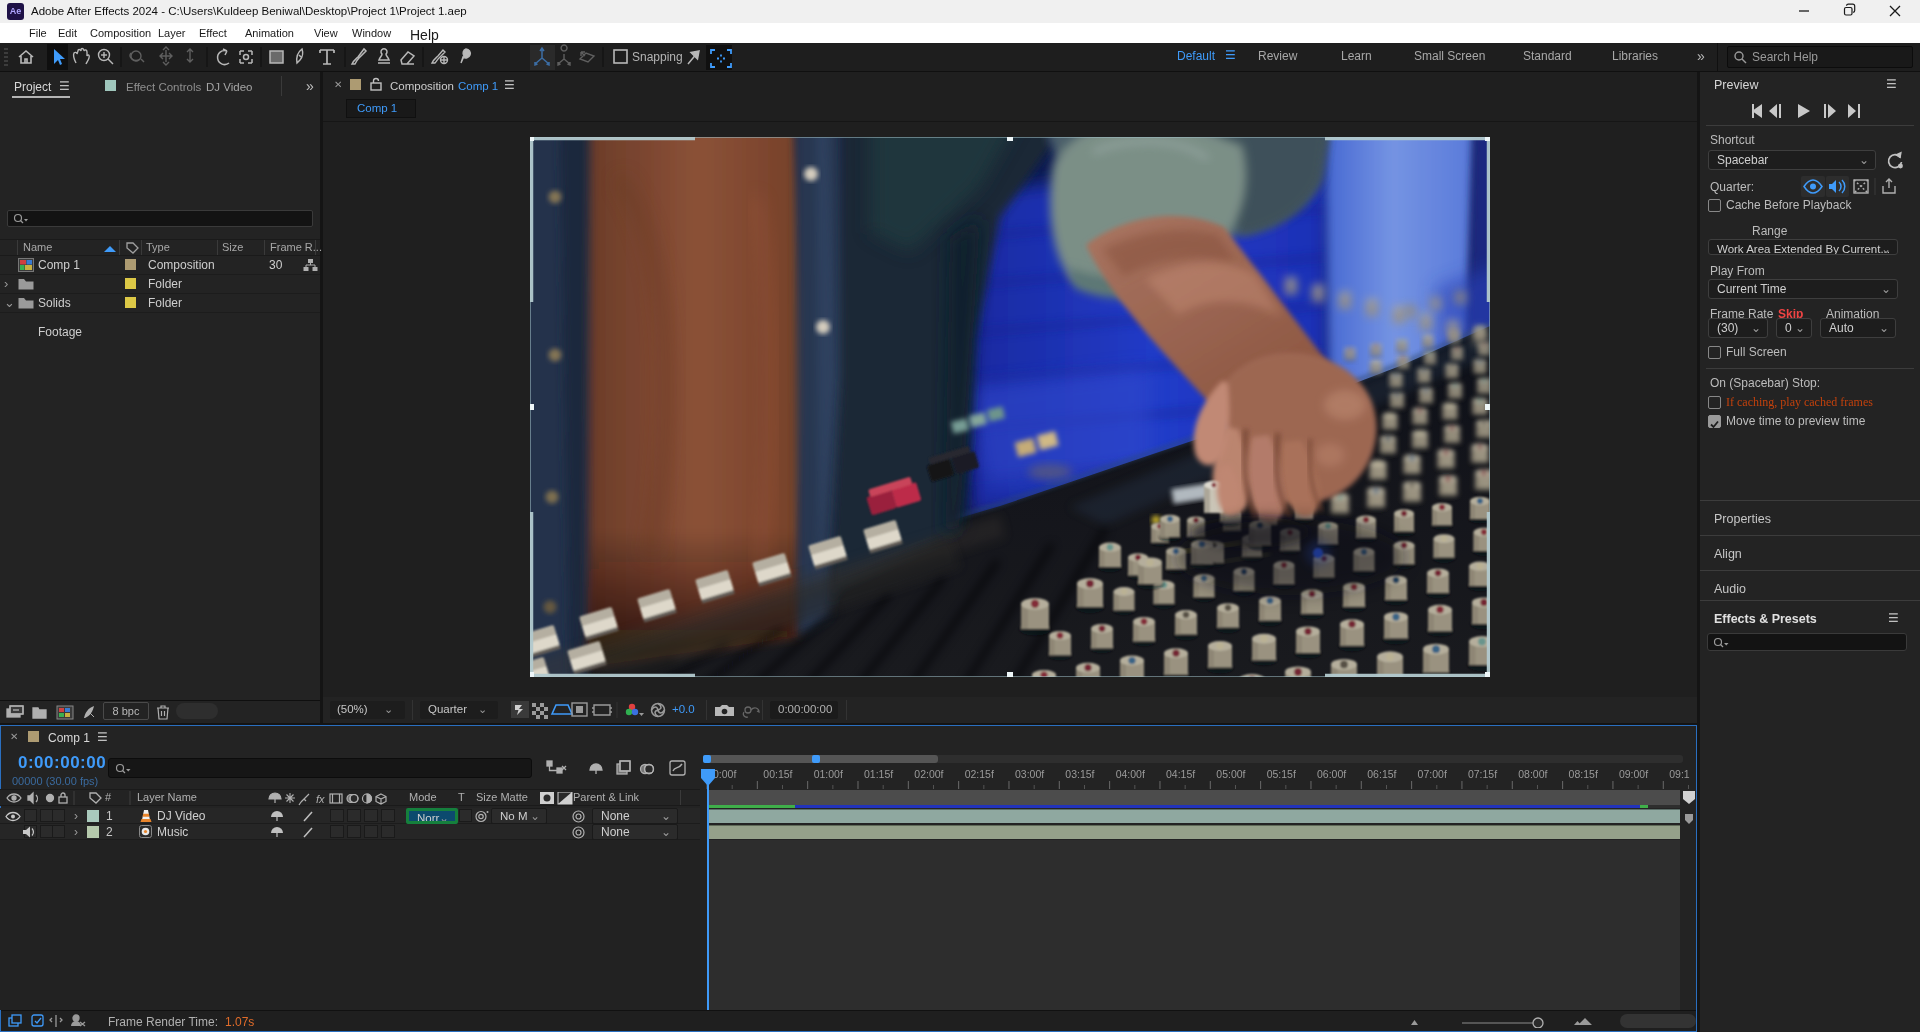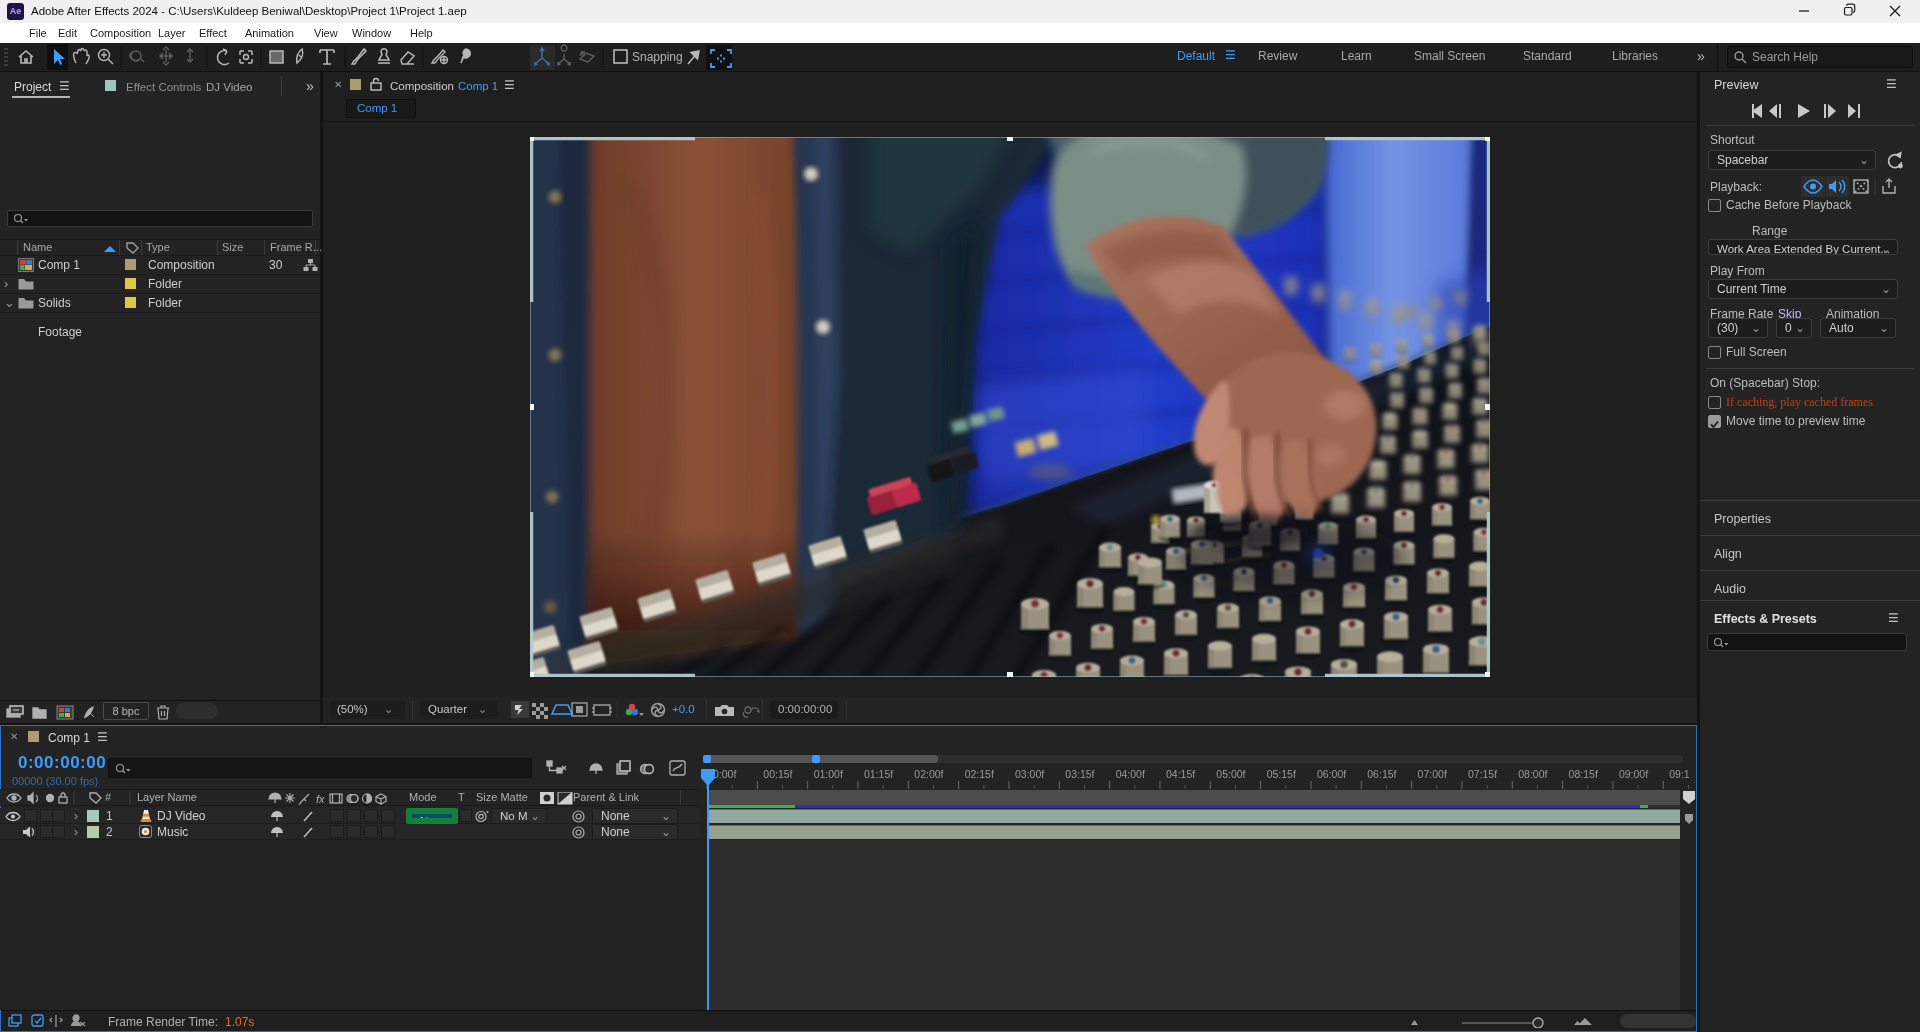--- a/index.html
+++ b/index.html
@@ -23,21 +23,21 @@
   </svg>
 <div class="abs" style="left:0;top:23px;width:1920px;height:20px;background:#ffffff;"></div>
 <div class="txt" style="left:29px;top:27px;font-size:11px;color:#1a1a1a;font-weight:normal;">File</div>
 <div class="txt" style="left:58px;top:27px;font-size:11px;color:#1a1a1a;font-weight:normal;">Edit</div>
 <div class="txt" style="left:90px;top:27px;font-size:11px;color:#1a1a1a;font-weight:normal;">Composition</div>
 <div class="txt" style="left:158px;top:27px;font-size:11px;color:#1a1a1a;font-weight:normal;">Layer</div>
 <div class="txt" style="left:199px;top:27px;font-size:11px;color:#1a1a1a;font-weight:normal;">Effect</div>
 <div class="txt" style="left:245px;top:27px;font-size:11px;color:#1a1a1a;font-weight:normal;">Animation</div>
 <div class="txt" style="left:314px;top:27px;font-size:11px;color:#1a1a1a;font-weight:normal;">View</div>
 <div class="txt" style="left:352px;top:27px;font-size:11px;color:#1a1a1a;font-weight:normal;">Window</div>
-<div class="txt" style="left:410px;top:27px;font-size:11px;color:#1a1a1a;font-weight:normal;">Help</div>
+<div class="txt" style="left:410px;top:27px;font-size:14px;color:#1a1a1a;font-weight:normal;">Help</div>
 <div class="abs" style="left:0;top:43px;width:1920px;height:29px;background:#1e1e1e;border-bottom:1px solid #101010;"></div>
 <svg class="abs" style="left:0;top:43px;" width="1920" height="29" viewBox="0 0 1920 29">
     <g stroke="#b8b8b8" fill="none" stroke-width="1.4">
       <g stroke="#4a4a4a">
         <line x1="4" y1="6" x2="8" y2="6"></line>
         <line x1="4" y1="10" x2="8" y2="10"></line>
         <line x1="4" y1="14" x2="8" y2="14"></line>
         <line x1="4" y1="18" x2="8" y2="18"></line>
         <line x1="4" y1="22" x2="8" y2="22"></line>
       </g>
@@ -1233,21 +1233,21 @@
     </g>
   </svg>
 <div class="abs" style="left:1706px;top:125px;width:208px;height:1px;background:#3c3c3c;"></div>
 <div class="txt" style="left:1710px;top:133px;font-size:12px;color:#bcbcbc;font-weight:normal;">Shortcut</div>
 <div class="ddl" style="left:1708px;top:150px;width:168px;height:20px;line-height:18px;font-size:12px;">Spacebar<span class="chev" style="line-height:18px;">⌄</span></div>
 <svg class="abs" style="left:1884px;top:150px;" width="20" height="20">
     <path d="M16.5 7.5 A6.5 6.5 0 1 0 17.5 12" fill="none" stroke="#c0c0c0" stroke-width="1.7"></path>
     <path d="M17.8 1.5 l-1.2 7 -6 -3.8 Z" fill="#c0c0c0"></path>
     <circle cx="16.5" cy="16" r="2.4" fill="#c0c0c0"></circle>
   </svg>
-<div class="txt" style="left:1710px;top:180px;font-size:12px;color:#bcbcbc;font-weight:normal;">Playback:</div>
+<div class="txt" style="left:1710px;top:180px;font-size:12px;color:#bcbcbc;font-weight:normal;">Quarter:</div>
 <svg class="abs" style="left:1801px;top:176px;" width="100" height="22">
     <rect x="0" y="0" width="24" height="21" fill="#2d2d2d" rx="2"></rect>
     <rect x="25" y="0" width="23" height="21" fill="#2d2d2d" rx="2"></rect>
     <path d="M3 10.5 C6 6 10 4 12 4 C14 4 18 6 21 10.5 C18 15 14 17 12 17 C10 17 6 15 3 10.5 Z" fill="none" stroke="#3f9bfa" stroke-width="1.5"></path>
     <circle cx="12" cy="10.5" r="3" fill="#3f9bfa"></circle>
     <path d="M28 8 l3 0 4 -4 0 13 -4 -4 -3 0 Z" fill="#3f9bfa"></path>
     <path d="M38 6 a6 6 0 0 1 0 9 M41 4 a9 9 0 0 1 0 13" fill="none" stroke="#3f9bfa" stroke-width="1.5"></path>
     <g stroke="#b0b0b0" fill="none" stroke-width="1.4">
       <rect x="53" y="4" width="14" height="13"></rect>
       <path d="M53 4 l14 13 M67 4 L53 17" stroke-dasharray="2 2"></path>
@@ -1257,21 +1257,21 @@
       <path d="M82 10 l0 7 12 0 0 -7 M88 12 L88 3 M85 6 l3 -3 3 3"></path>
     </g>
   </svg>
 <div class="cb" style="left:1708px;top:199px;"></div>
 <div class="txt" style="left:1726px;top:198px;font-size:12px;color:#bcbcbc;font-weight:normal;">Cache Before Playback</div>
 <div class="txt" style="left:1752px;top:224px;font-size:12px;color:#bcbcbc;font-weight:normal;">Range</div>
 <div class="ddl" style="left:1708px;top:239px;width:190px;height:16px;line-height:18px;font-size:11.5px;">Work Area Extended By Current...<span class="chev" style="line-height:18px;">⌄</span></div>
 <div class="txt" style="left:1710px;top:264px;font-size:12px;color:#bcbcbc;font-weight:normal;">Play From</div>
 <div class="ddl" style="left:1708px;top:279px;width:190px;height:20px;line-height:18px;font-size:12px;">Current Time<span class="chev" style="line-height:18px;">⌄</span></div>
 <div class="txt" style="left:1710px;top:307px;font-size:12px;color:#bcbcbc;font-weight:normal;">Frame Rate</div>
-<div class="txt" style="left:1778px;top:307px;font-size:12px;color:#c4b5fd;font-weight:normal;">Skip</div>
+<div class="txt" style="left:1778px;top:307px;font-size:12px;color:#ef4444;font-weight:bold;">Skip</div>
 <div class="txt" style="left:1826px;top:307px;font-size:12px;color:#bcbcbc;font-weight:normal;">Animation</div>
 <div class="ddl" style="left:1708px;top:318px;width:60px;height:20px;line-height:18px;font-size:12px;">(30)<span class="chev" style="line-height:18px;">⌄</span></div>
 <div class="ddl" style="left:1776px;top:318px;width:36px;height:20px;line-height:18px;font-size:12px;">0<span class="chev" style="line-height:18px;">⌄</span></div>
 <div class="ddl" style="left:1820px;top:318px;width:76px;height:20px;line-height:18px;font-size:12px;">Auto<span class="chev" style="line-height:18px;">⌄</span></div>
 <div class="cb" style="left:1708px;top:346px;"></div>
 <div class="txt" style="left:1726px;top:345px;font-size:12px;color:#bcbcbc;font-weight:normal;">Full Screen</div>
 <div class="abs" style="left:1706px;top:368px;width:208px;height:1px;background:#3c3c3c;"></div>
 <div class="txt" style="left:1710px;top:376px;font-size:12px;color:#bcbcbc;font-weight:normal;">On (Spacebar) Stop:</div>
 <div class="cb" style="left:1708px;top:396px;"></div>
 <div class="txt" style="left:1726px;top:395px;font-size:12px;color:#c2410c;font-weight:normal;font-family:Liberation Serif, serif;">If caching, play cached frames</div>
@@ -1428,21 +1428,21 @@
   </svg>
 <div class="abs" style="left:330px;top:825px;width:14px;height:13px;background:#2b2b2b;border:1px solid #1a1a1a;"></div>
 <div class="abs" style="left:347px;top:825px;width:14px;height:13px;background:#2b2b2b;border:1px solid #1a1a1a;"></div>
 <div class="abs" style="left:364px;top:825px;width:14px;height:13px;background:#2b2b2b;border:1px solid #1a1a1a;"></div>
 <div class="abs" style="left:381px;top:825px;width:14px;height:13px;background:#2b2b2b;border:1px solid #1a1a1a;"></div>
 <svg class="abs" style="left:572px;top:826px;" width="14" height="13">
     <circle cx="6.5" cy="6.5" r="5.5" fill="none" stroke="#b0b0b0" stroke-width="1.2"></circle>
     <circle cx="6.5" cy="6.5" r="2.5" fill="none" stroke="#b0b0b0" stroke-width="1.2"></circle>
   </svg>
 <div class="ddl" style="left:592px;top:824px;width:86px;height:16px;line-height:14px;background:#2b2b2b;border:1px solid #1a1a1a;border-radius:2px;">None<span class="chev" style="line-height:14px;">⌄</span></div>
-<div class="ddl" style="left:406px;top:808px;width:52px;height:16px;line-height:14px;background:#0c4a6e;border:6px solid #15803d;border-radius:2px;font-size:11.5px;text-decoration:underline;">Norr<span class="chev" style="line-height:14px;">⌄</span></div>
+<div class="ddl" style="left:406px;top:808px;width:52px;height:16px;line-height:14px;background:#0c4a6e;border:3px solid #15803d;border-radius:2px;font-size:11.5px;text-decoration:underline;">Norr<span class="chev" style="line-height:14px;">⌄</span></div>
 <div class="abs" style="left:459px;top:809px;width:13px;height:13px;background:#2b2b2b;border:1px solid #1a1a1a;"></div>
 <svg class="abs" style="left:475px;top:810px;" width="14" height="13">
     <circle cx="6" cy="6.5" r="5" fill="none" stroke="#b0b0b0" stroke-width="1.2"></circle>
     <circle cx="6" cy="6.5" r="2.2" fill="none" stroke="#b0b0b0" stroke-width="1.2"></circle>
     <circle cx="12.5" cy="2" r="1" fill="#b0b0b0"></circle>
   </svg>
 <div class="ddl" style="left:491px;top:808px;width:56px;height:16px;line-height:14px;background:#2b2b2b;border:1px solid #1a1a1a;border-radius:2px;font-size:11.5px;">No M<span class="chev" style="line-height:14px;">⌄</span></div>
 <div class="abs" style="left:700px;top:748px;width:984px;height:40px;background:#232323;"></div>
 <div class="abs" style="left:703px;top:755px;width:980px;height:8px;background:#2e2e2e;border-radius:3px;"></div>
 <div class="abs" style="left:703px;top:755px;width:235px;height:8px;background:#555555;border-radius:3px;"></div>

